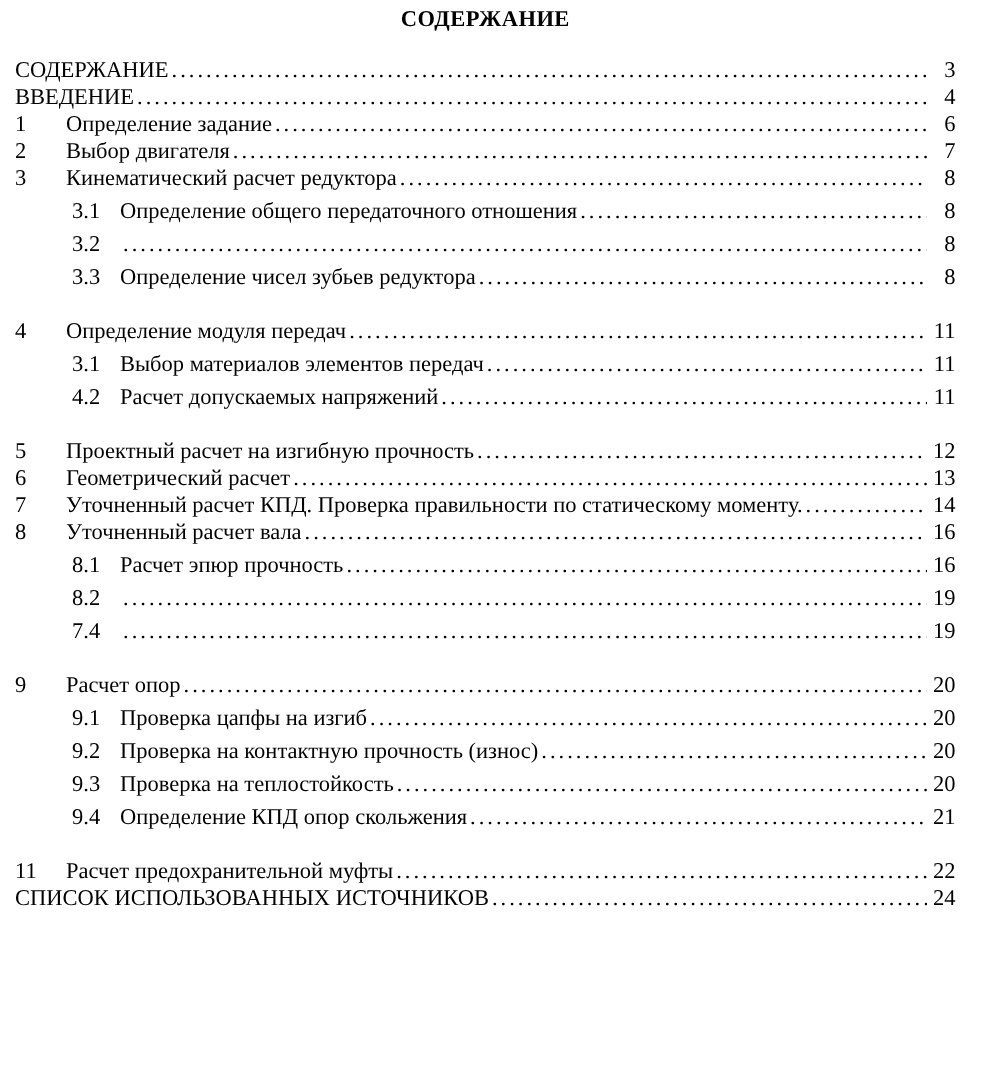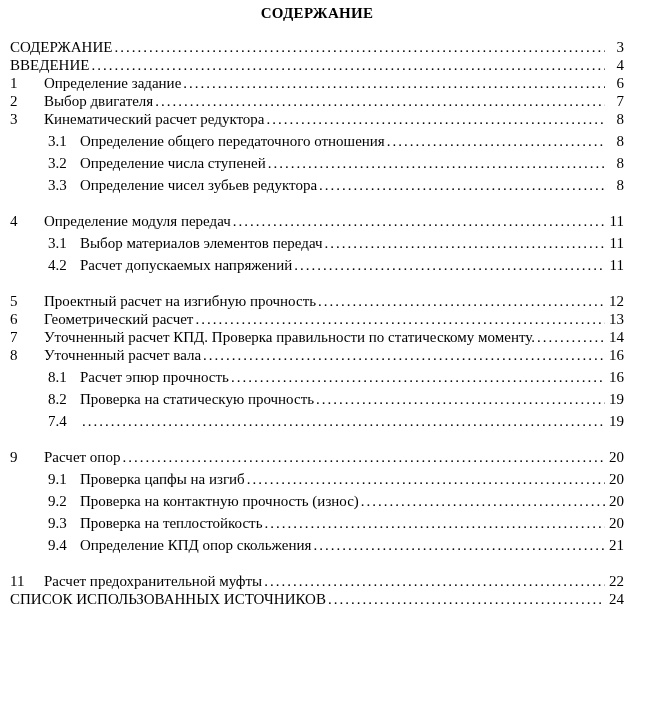--- a/index.html
+++ b/index.html
@@ -5,21 +5,21 @@
   * { box-sizing: border-box; }
   html, body { margin: 0; padding: 0; }
   body {
     width: 666px;
     height: 722px;
     background: #ffffff;
     color: #000000;
     font-family: "Liberation Serif", "DejaVu Serif", serif;
     overflow: hidden;
   }
-  .page { padding: 4px 42px 0 10px; }
+  .page { padding: 4px 29px 0 10px; }
 
   .doc-title {
     font-size: 15px;
     font-weight: bold;
     text-align: center;
     line-height: 18px;
     margin: 0 0 16px 0;
     letter-spacing: 0.3px;
   }
 
@@ -93,21 +93,20 @@
     <span class="toc-page">8</span>
   </div>
       <div class="toc-row level-2">
     <span class="toc-num">3.1</span>
     <span class="toc-label">Определение общего передаточного отношения</span>
     <span class="toc-leader"></span>
     <span class="toc-page">8</span>
   </div>
       <div class="toc-row level-2">
     <span class="toc-num">3.2</span>
-    <span class="toc-label">Определение числа ступеней</span>
     <span class="toc-leader"></span>
     <span class="toc-page">8</span>
   </div>
       <div class="toc-row level-2">
     <span class="toc-num">3.3</span>
     <span class="toc-label">Определение чисел зубьев редуктора</span>
     <span class="toc-leader"></span>
     <span class="toc-page">8</span>
   </div>
       <div class="toc-row level-1 group-gap">
@@ -153,21 +152,20 @@
     <span class="toc-page">16</span>
   </div>
       <div class="toc-row level-2">
     <span class="toc-num">8.1</span>
     <span class="toc-label">Расчет эпюр прочность</span>
     <span class="toc-leader"></span>
     <span class="toc-page">16</span>
   </div>
       <div class="toc-row level-2">
     <span class="toc-num">8.2</span>
-    <span class="toc-label">Проверка на статическую прочность</span>
     <span class="toc-leader"></span>
     <span class="toc-page">19</span>
   </div>
       <div class="toc-row level-2">
     <span class="toc-num">7.4</span>
     <span class="toc-leader"></span>
     <span class="toc-page">19</span>
   </div>
       <div class="toc-row level-1 group-gap">
     <span class="toc-num">9</span>

